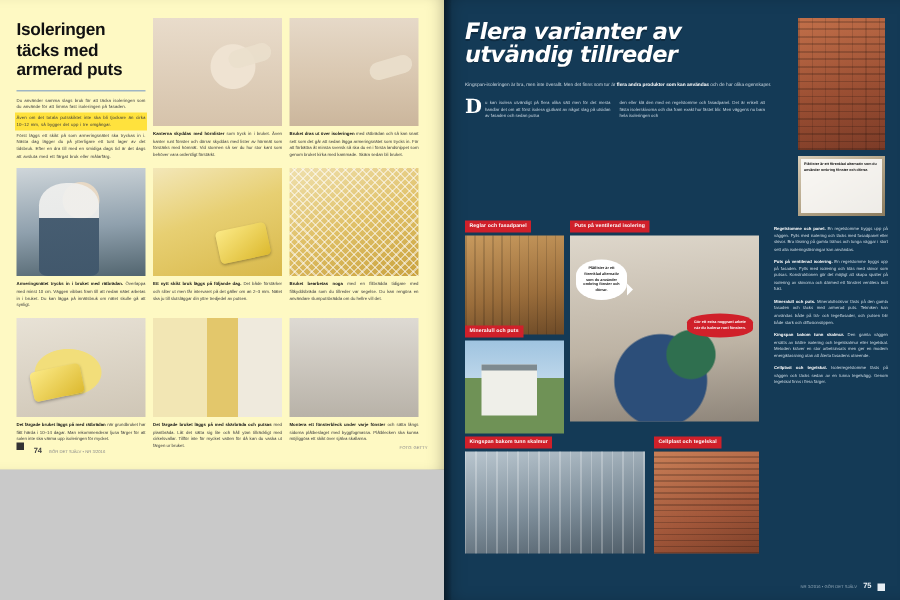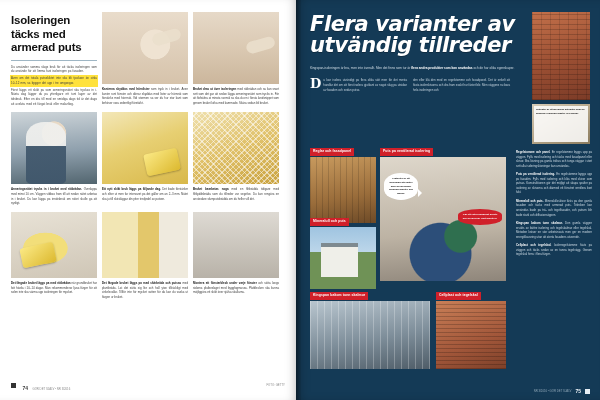--- a/index.html
+++ b/index.html
@@ -5,21 +5,21 @@
   html,body{margin:0;padding:0;}
   body{
     width:600px;height:400px;overflow:hidden;
     background:#d8d8d8;
     font-family:"Liberation Sans", sans-serif;
   }
   .spread{position:relative;width:600px;height:400px;display:flex;background:#c9c9c9;}
 
   
   .page-left{
-    position:relative;width:296px;height:400px;background:#ffffff;
+    position:relative;width:296px;height:313px;background:#fef9c3;
     box-sizing:border-box;padding:12px 11px 0 11px;
     box-shadow:inset -7px 0 12px -8px rgba(0,0,0,.35);
   }
   .page-right{
     position:relative;width:304px;height:400px;background:#143a56;
     box-sizing:border-box;
     box-shadow:inset 7px 0 14px -8px rgba(0,0,0,.55);
   }
 
   
@@ -87,21 +87,21 @@
   }
   .pageno{font-size:5px;font-weight:bold;color:#444;}
   .footsrc{font-size:2.8px;color:#8a8a8a;}
   .logo-sq{width:5px;height:5px;background:#333;display:inline-block;margin-right:2px;vertical-align:middle;}
 
   
   .rwrap{position:relative;width:100%;height:100%;box-sizing:border-box;padding:10px 10px 0 14px;}
   .rheadline{
     font-family:"DejaVu Sans", sans-serif;
     font-weight:bold;font-style:italic;color:#fff;
-    font-size:21px;line-height:1.02;letter-spacing:-0.4px;
+    font-size:15px;line-height:1.02;letter-spacing:-0.4px;
     width:210px;margin:4px 0 0 0;
     text-shadow:0 1px 0 rgba(0,0,0,.25);
   }
   .rdeck{width:258px;font-size:3.2px;line-height:1.65;color:#cfdbe4;margin-top:9px;}
   .rdeck b{color:#fff;}
   .rbody{display:flex;gap:6px;margin-top:7px;width:200px;}
   .rcol{width:97px;font-size:2.9px;line-height:1.62;color:#c6d4df;text-align:justify;}
   .rcol .dropcap{
     float:left;font-size:13px;line-height:11px;font-weight:bold;color:#fff;
     margin:0 2px 0 0;font-family:"DejaVu Serif",serif;

